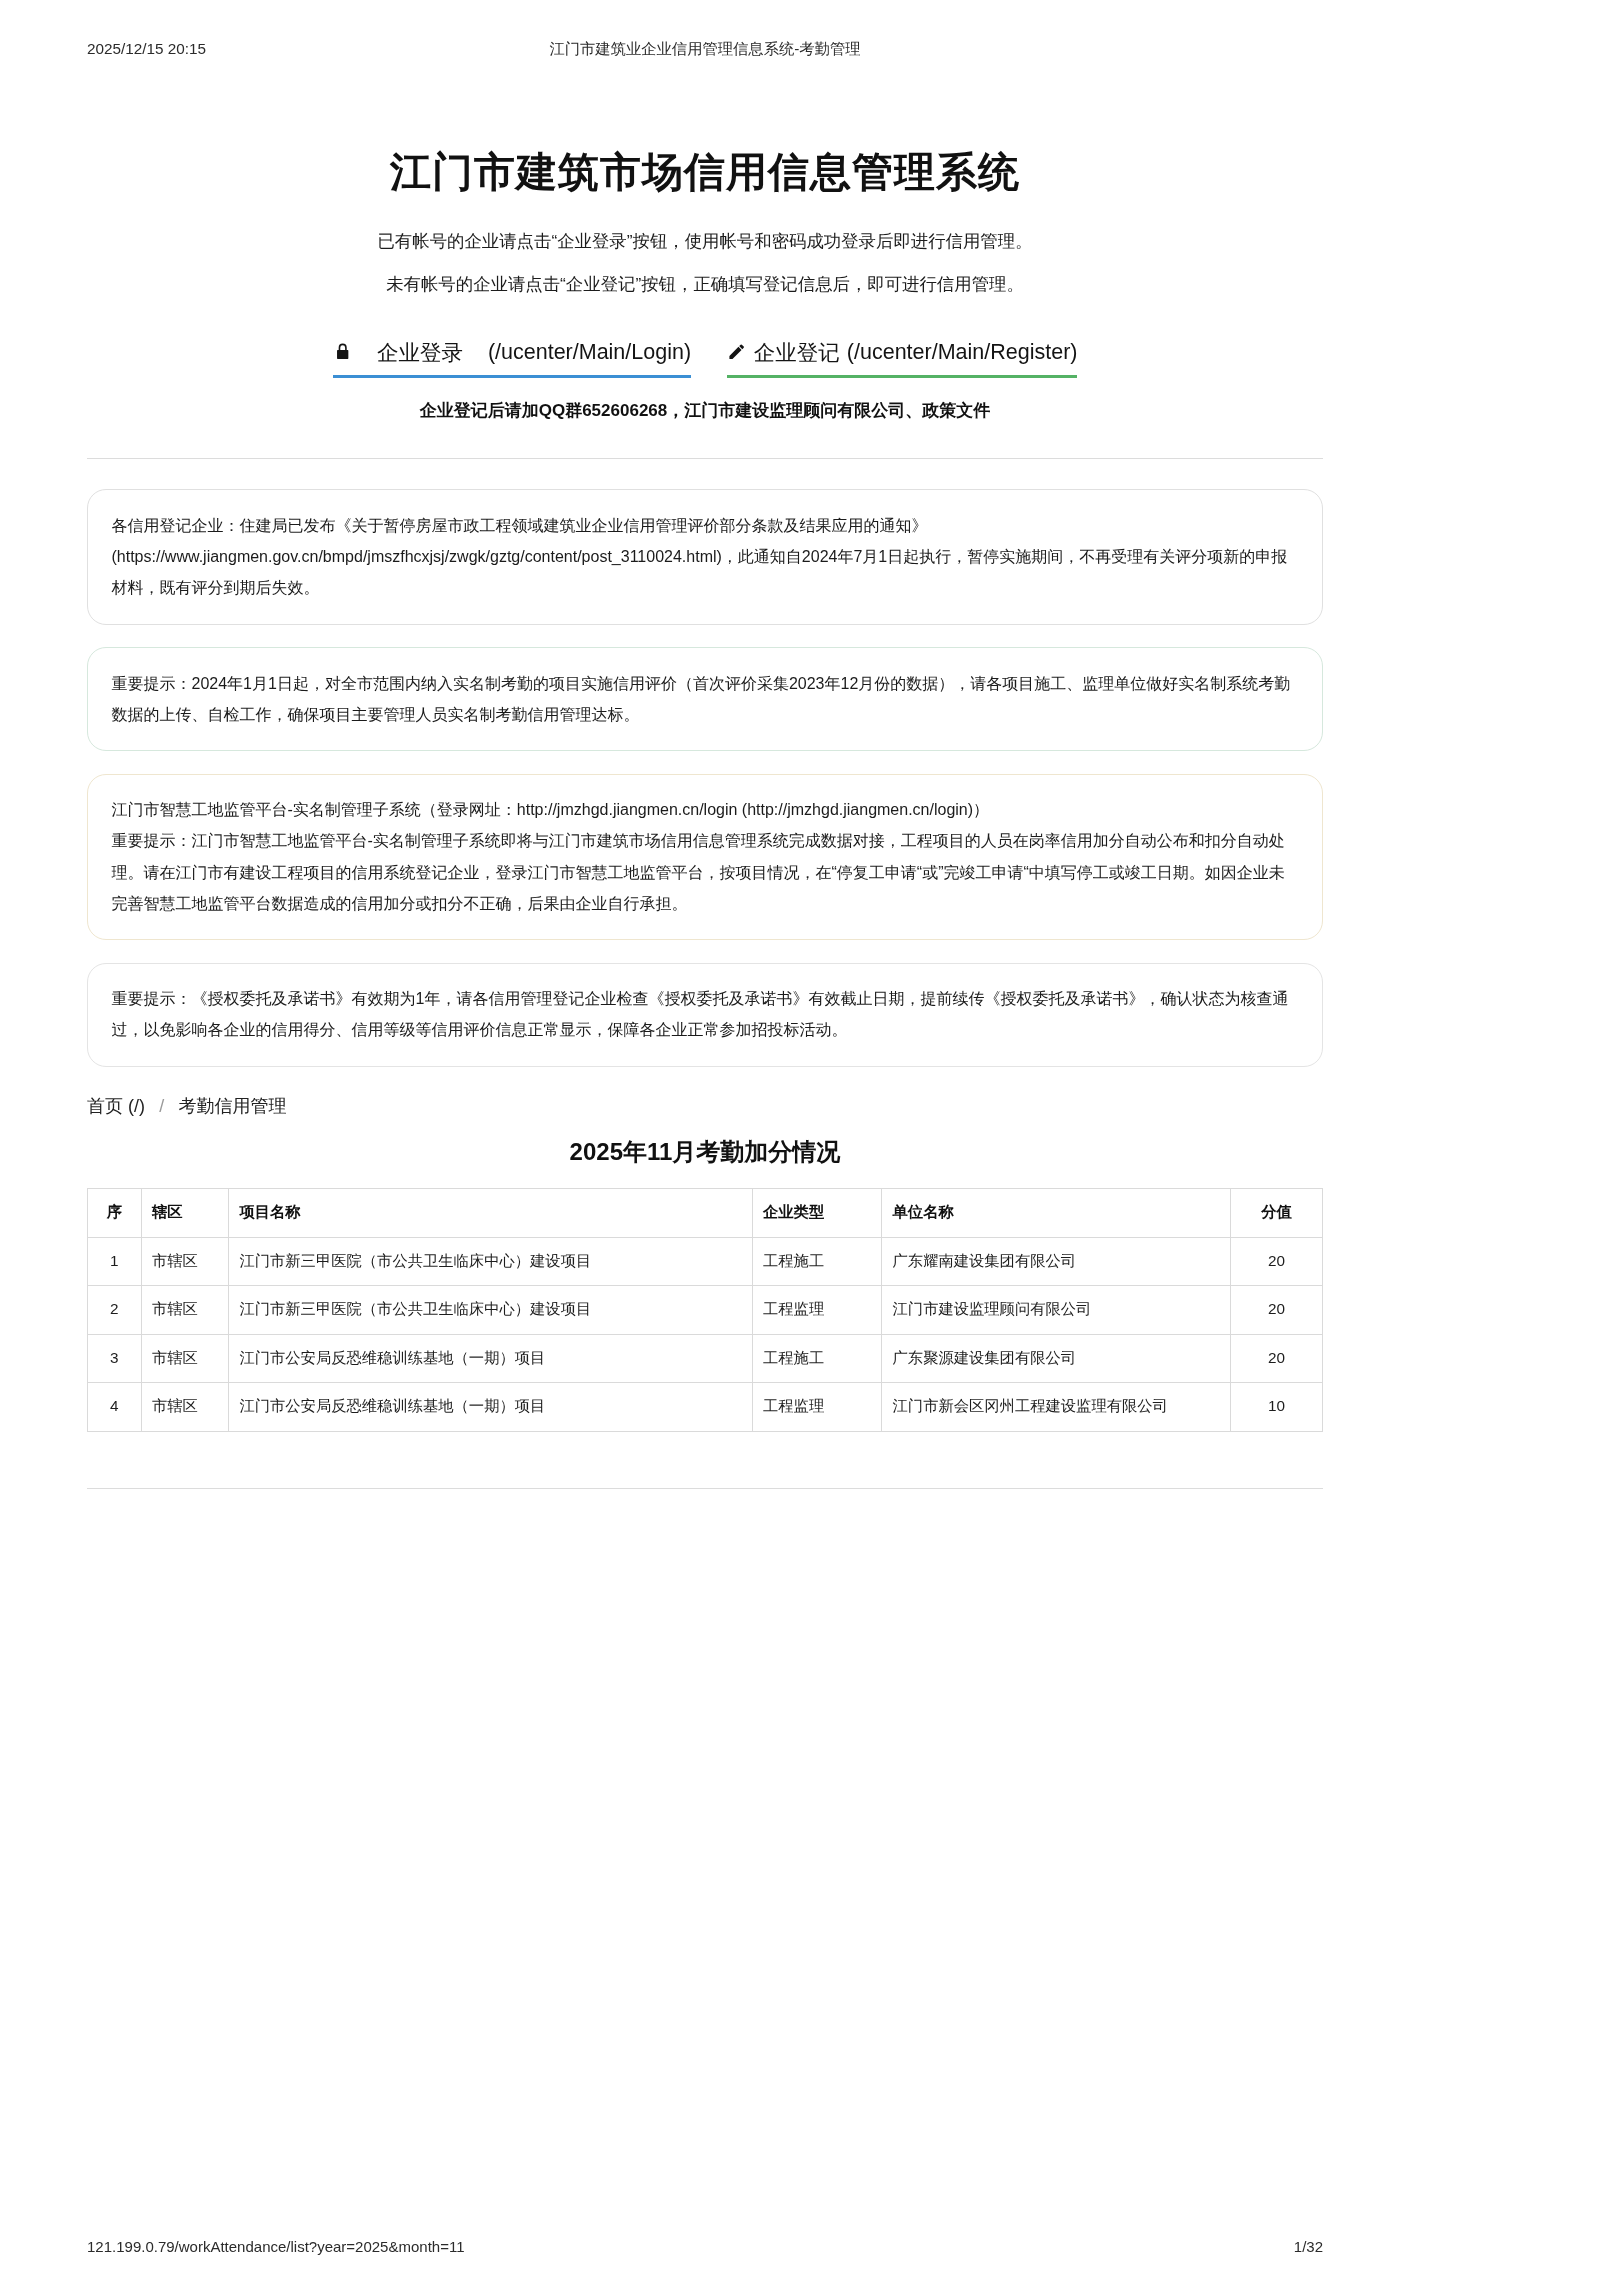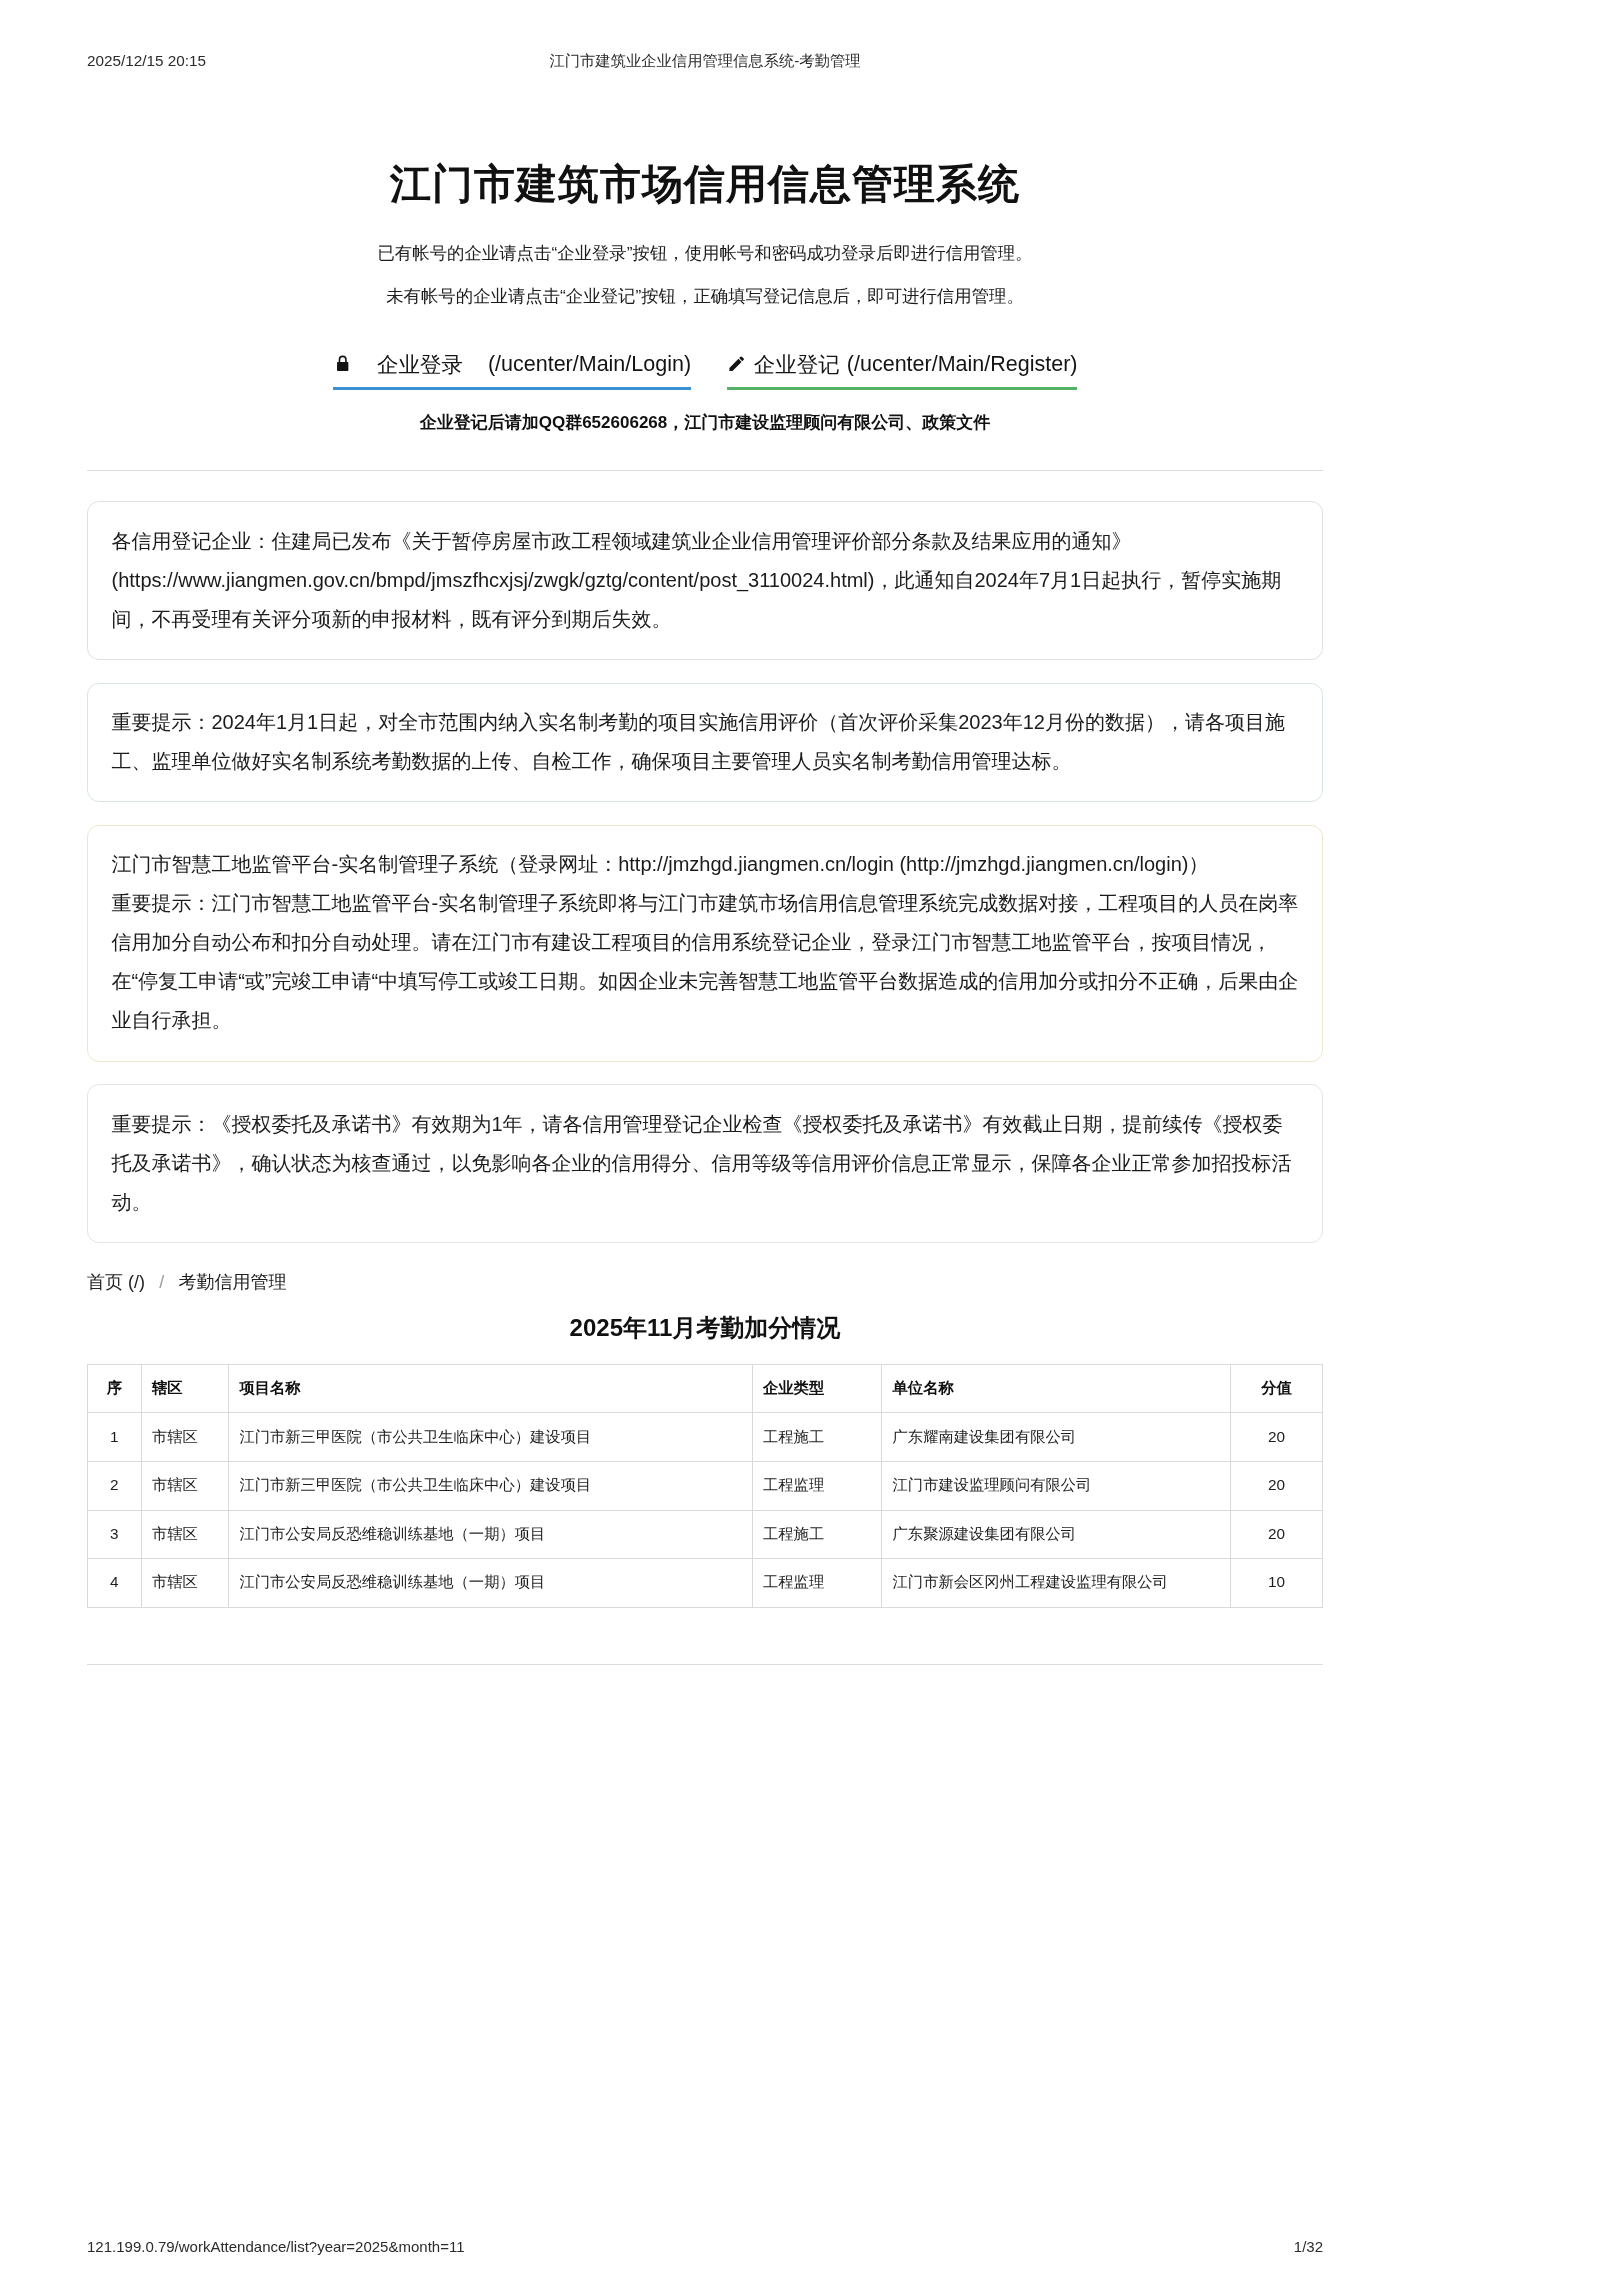--- a/index.html
+++ b/index.html
@@ -10,21 +10,21 @@
   body {
     font-family: "Liberation Sans", "DejaVu Sans", sans-serif;
     color: #1a1a1a;
     width: 1622px;
   }
   .page {
     width: 1410px;
     min-height: 2295px;
     position: relative;
     box-sizing: border-box;
-    padding: 12px 87px;
+    padding: 0 87px;
     background: #fff;
   }
 
   
   .print-header {
     display: flex;
     align-items: center;
     justify-content: space-between;
     padding-top: 40px;
     font-size: 15.3px;
@@ -97,23 +97,23 @@
   .divider {
     border: 0;
     border-top: 1px solid #dcdcdc;
     margin: 36px 0 0 0;
   }
 
   
   .notices { margin-top: 30px; }
   .notice {
     border: 1px solid #e2e6e2;
-    border-radius: 12px;
+    border-radius: 19px;
     padding: 19.4px 23.5px 20.4px 23.5px;
-    font-size: 20px;
+    font-size: 16px;
     line-height: 1.95;
     color: #1b1b1b;
     margin-bottom: 22.5px;
     background: #ffffff;
   }
   .notice.n1 { border-color: #e0e0e0; }
   .notice.n2 { border-color: #d6e8dd; }
   .notice.n3 { border-color: #efe6cf; }
   .notice.n4 { border-color: #e4e4e4; }
   .notice p { margin: 0; }

